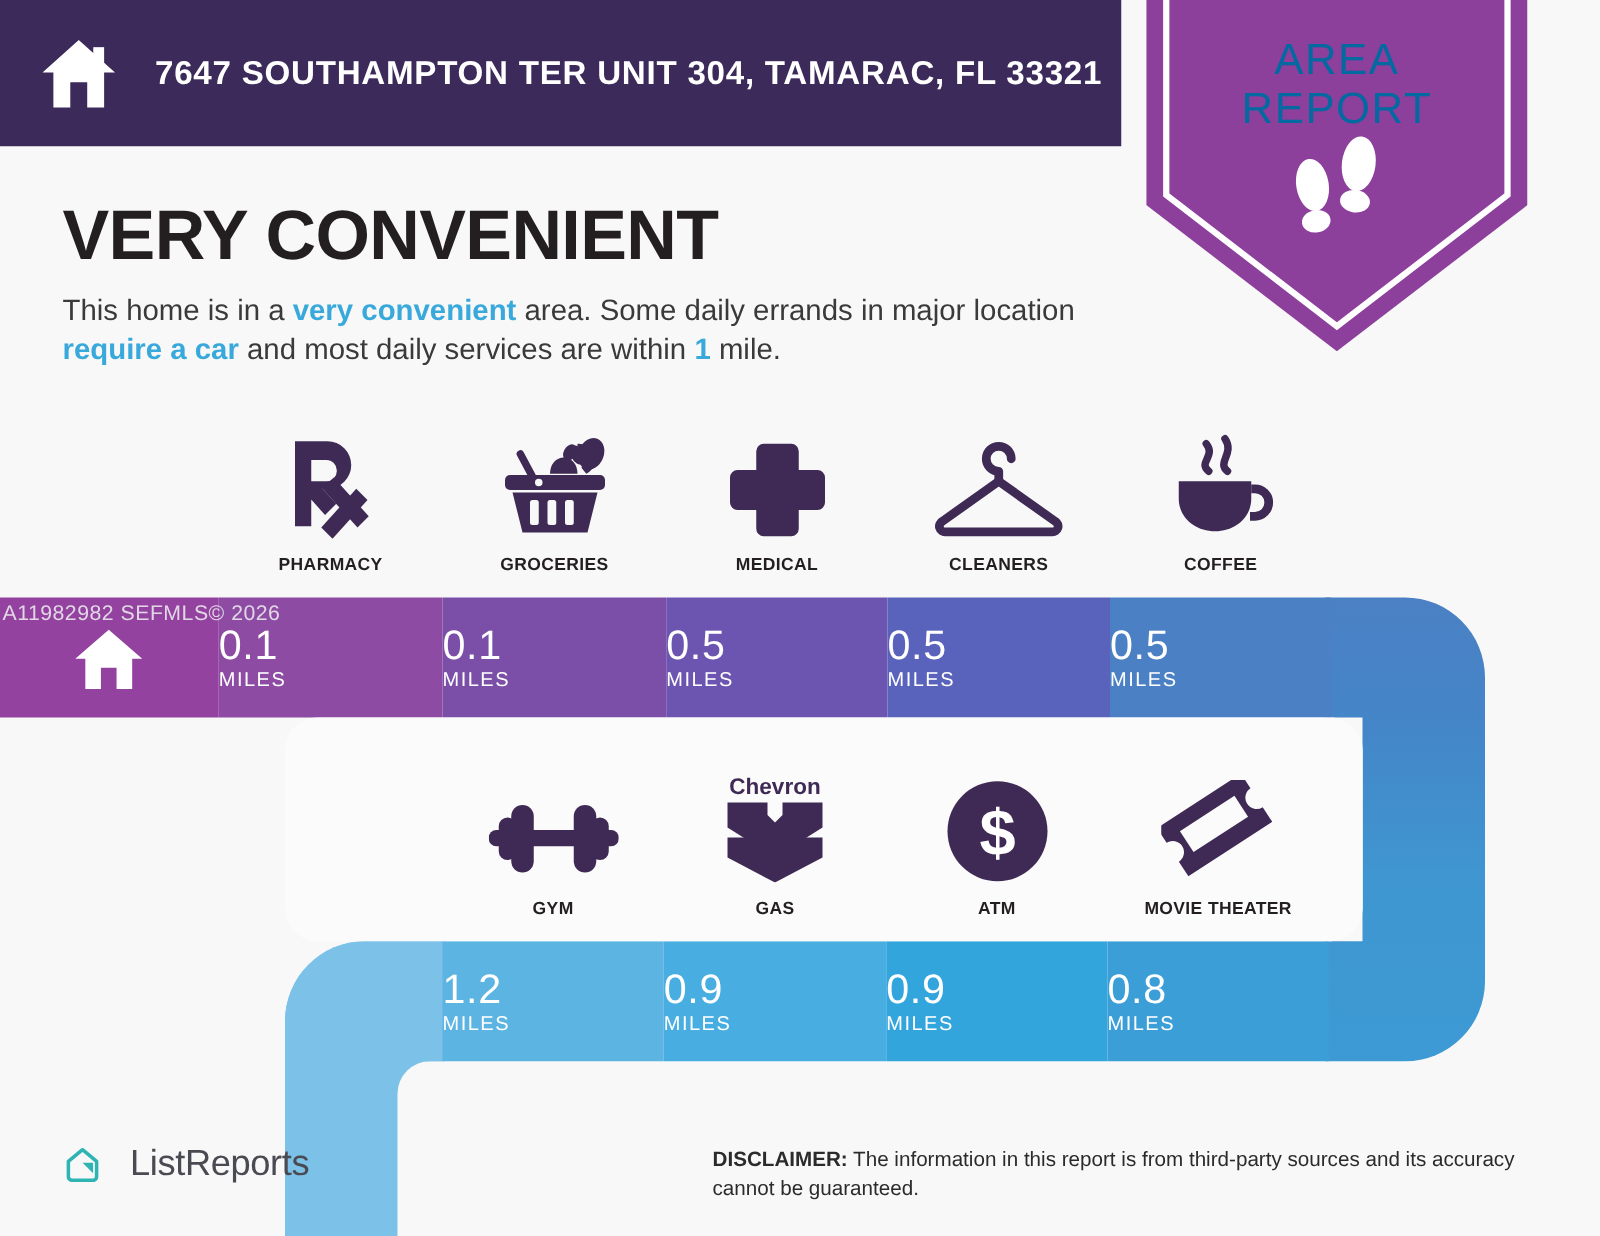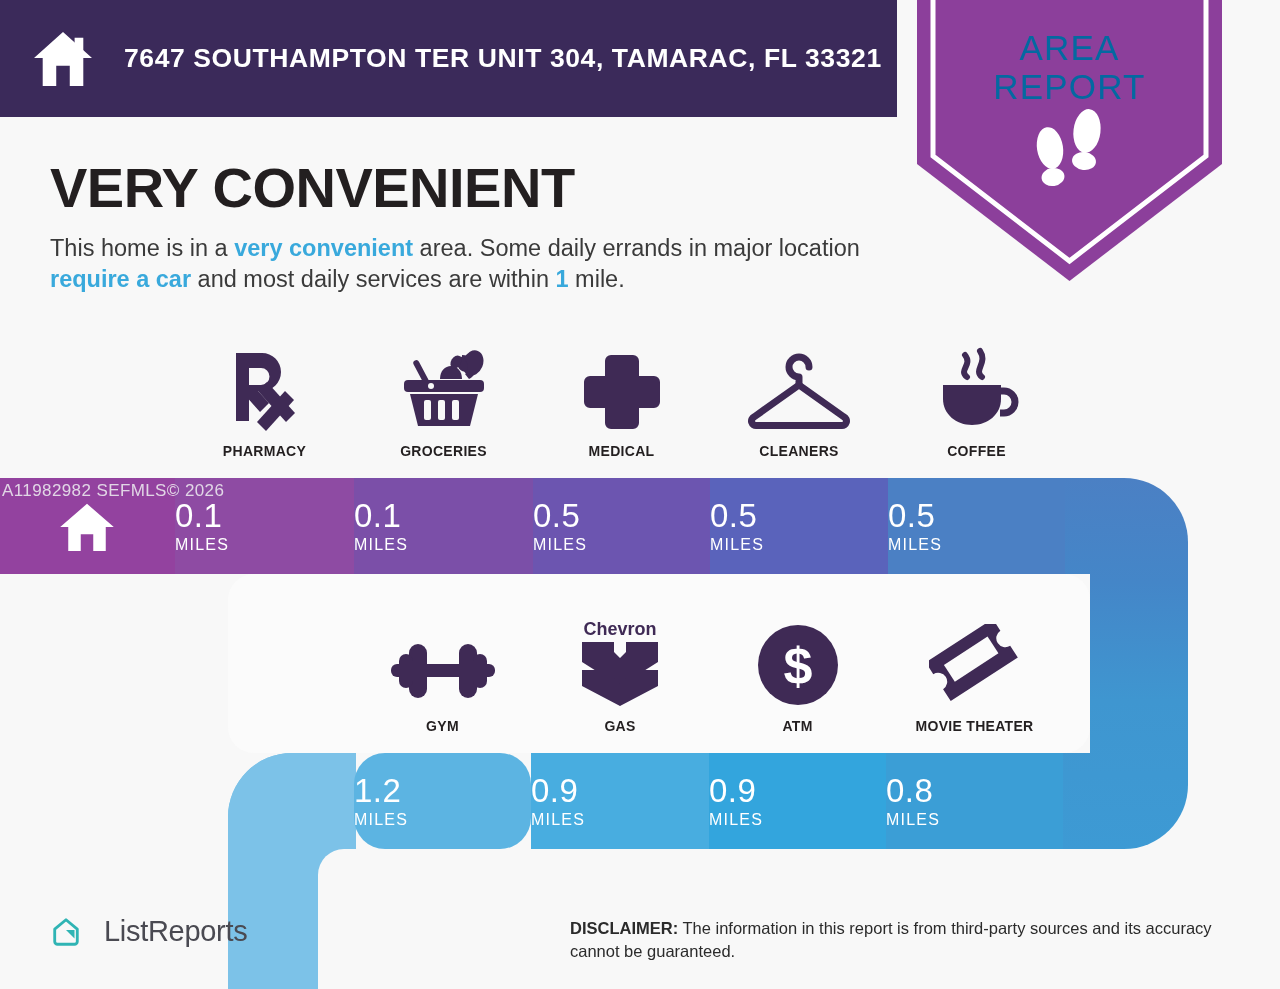--- a/index.html
+++ b/index.html
@@ -290,21 +290,21 @@
       <div class="val mi">MILES</div>
     </div>
 
     <div class="seg row1" style="left:888px; width:177px; background:#4b80c4;">
       <div class="val num">0.5</div>
       <div class="val mi">MILES</div>
     </div>
 
     <div class="seg row2" style="left:228px; width:126px; background:#7cc2e8; border-radius:64px 0 0 0;"></div>
 
-    <div class="seg row2" style="left:354px; width:177px; background:#5cb4e2;border-radius:31px;">
+    <div class="seg row2" style="left:354px; width:177px; background:#5cb4e2;">
       <div class="val num">1.2</div>
       <div class="val mi">MILES</div>
     </div>
 
     <div class="seg row2" style="left:531px; width:178px; background:#48ade0;">
       <div class="val num">0.9</div>
       <div class="val mi">MILES</div>
     </div>
 
     <div class="seg row2" style="left:709px; width:177px; background:#33a5dd;">

